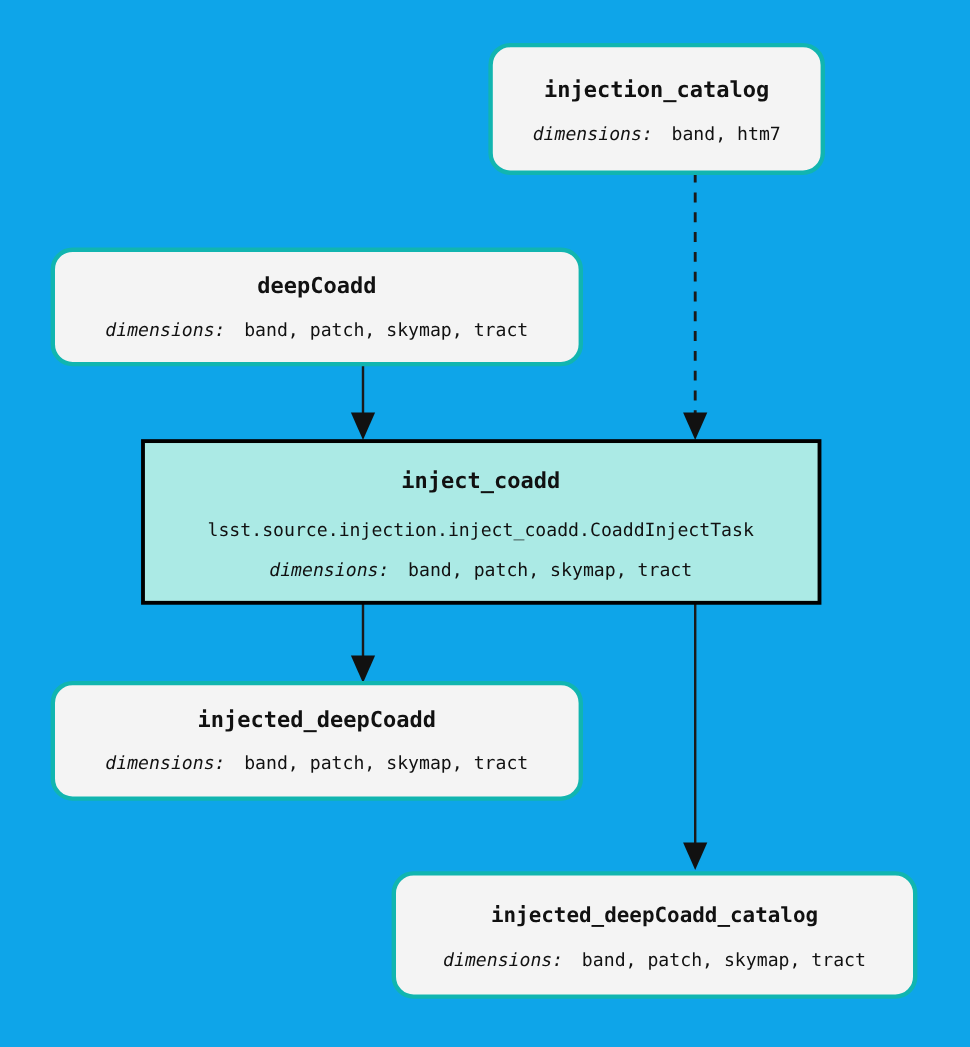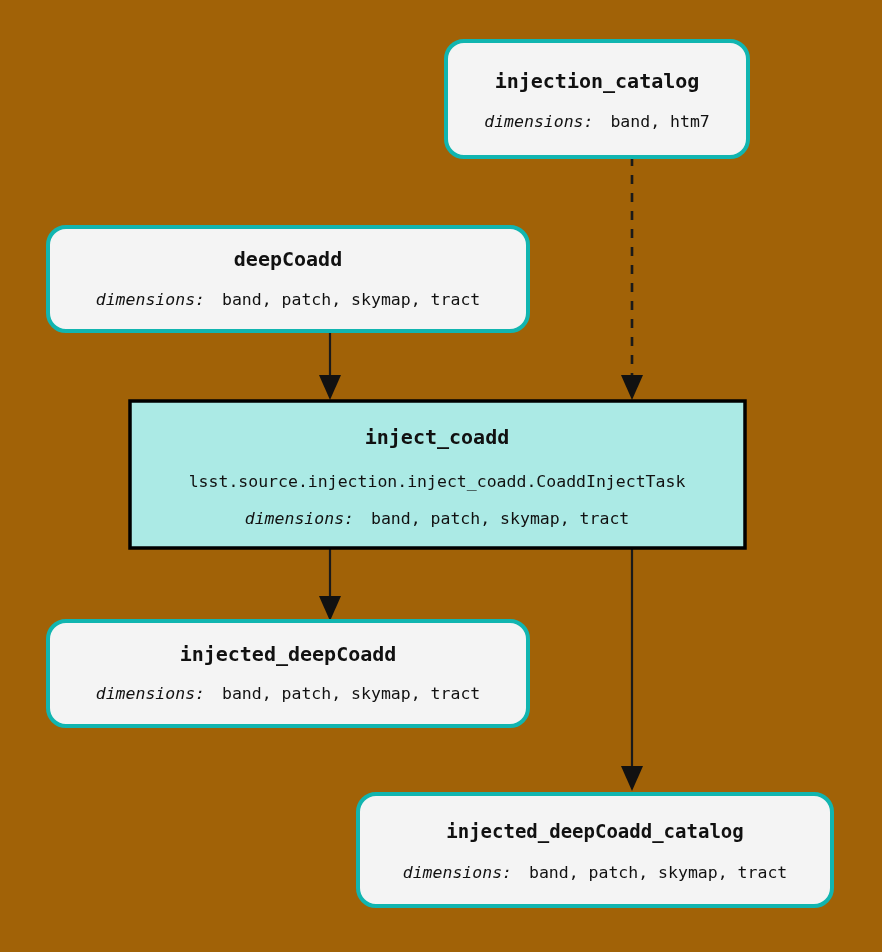--- a/index.html
+++ b/index.html
@@ -10,21 +10,21 @@
   body {
     width: 882px;
     height: 952px;
     font-family: "DejaVu Sans Mono", monospace;
     overflow: hidden;
   }
   #diagram-root {
     position: relative;
     width: 882px;
     height: 952px;
-    background: #a16207;
+    background: #0ea5e9;
   }
   svg.pipeline-svg {
     display: block;
     width: 882px;
     height: 952px;
   }
   .node-title {
     font-family: "DejaVu Sans Mono", monospace;
     font-weight: bold;
     font-size: 20px;

